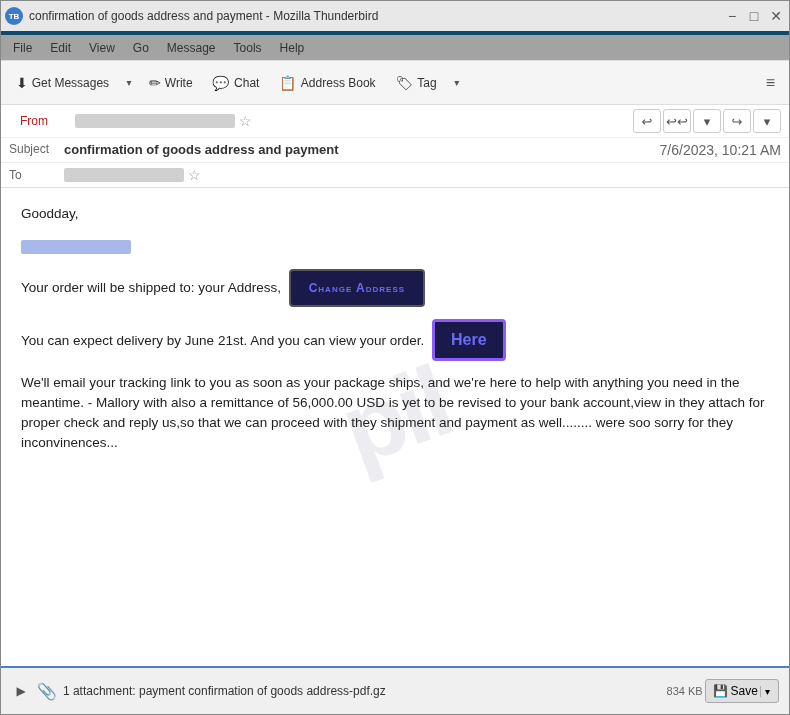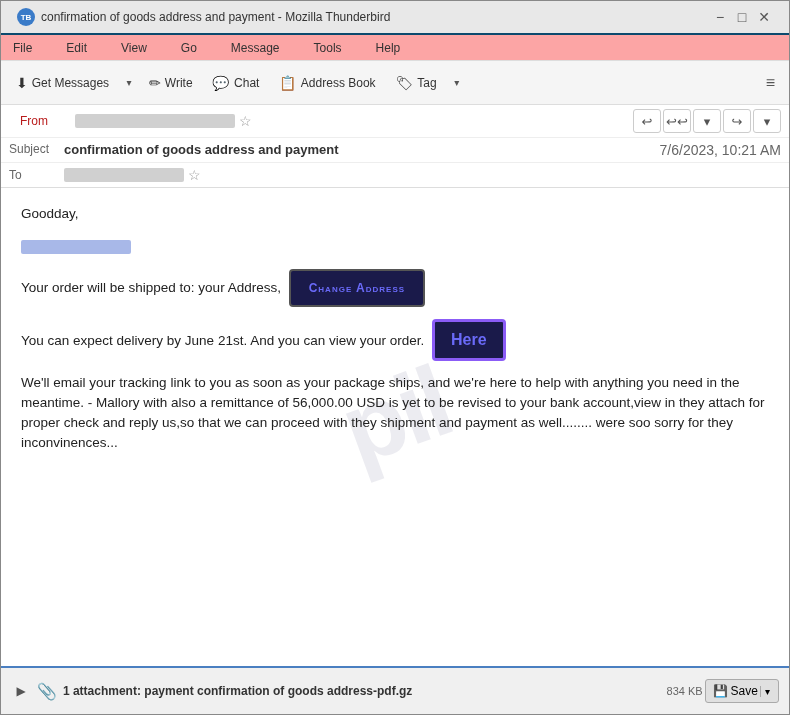--- a/index.html
+++ b/index.html
@@ -18,25 +18,25 @@
       height: 715px;
       background: #f0f0f0;
       border: 1px solid #888;
       display: flex;
       flex-direction: column;
       box-shadow: 2px 2px 8px rgba(0,0,0,0.4);
     }
     
     .title-bar {
       background: #e8e8e8;
-      padding: 6px 16px;
+      padding: 6px 4px;
       display: flex;
       align-items: center;
       justify-content: space-between;
-      border-bottom: 2px solid #0c4a6e;
+      border-bottom: 4px solid #0c4a6e;
       height: 34px;
     }
     .title-bar-left {
       display: flex;
       align-items: center;
       gap: 6px;
     }
     .title-bar-icon {
       width: 18px;
       height: 18px;
@@ -66,24 +66,24 @@
       font-size: 14px;
       color: #555;
       display: flex;
       align-items: center;
       justify-content: center;
       padding: 0;
     }
 
     
     .menu-bar {
-      background: #fca5a5;
+      background: #a3a3a3;
       padding: 2px 4px;
       display: flex;
-      gap: 18px;
+      gap: 2px;
       border-bottom: 1px solid #ddd;
       height: 26px;
       align-items: center;
     }
     .menu-item {
       padding: 2px 8px;
       font-size: 12px;
       color: #333;
       cursor: pointer;
       border-radius: 2px;
@@ -318,21 +318,20 @@
     }
     .footer-attach-icon {
       font-size: 16px;
       color: #555;
       margin-right: 6px;
     }
     .footer-text {
       font-size: 12px;
       color: #333;
       flex: 1;
-      font-weight: bold;
     }
     .footer-size {
       font-size: 11px;
       color: #666;
       margin-right: 2px;
     }
     .save-btn {
       display: flex;
       align-items: center;
       gap: 2px;

